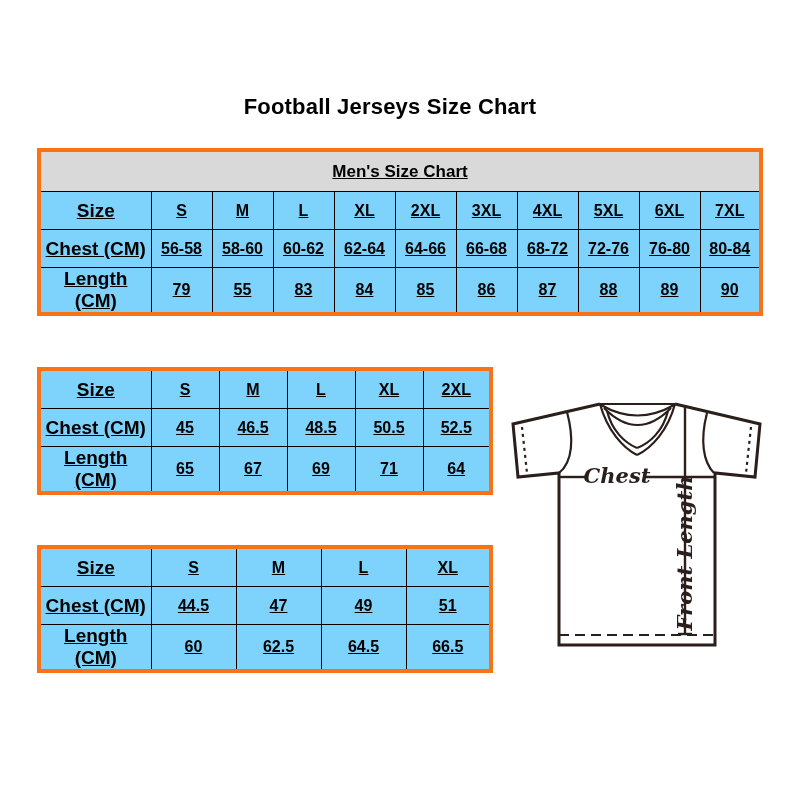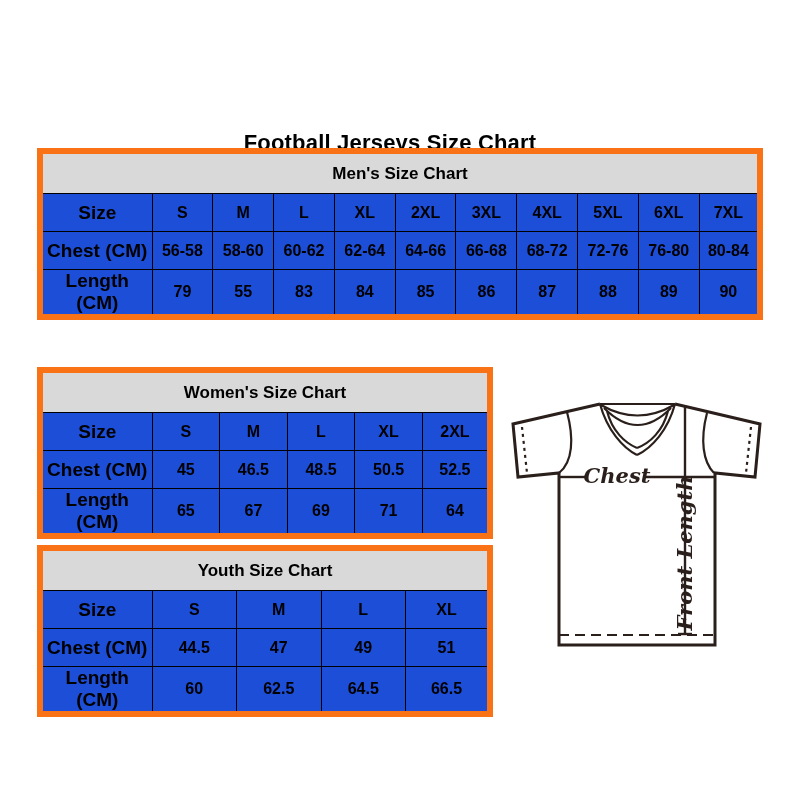--- a/index.html
+++ b/index.html
@@ -3,25 +3,26 @@
 <meta charset="utf-8">
 <style>
   html,body{margin:0;padding:0;}
   body{
     width:800px;height:800px;background:#ffffff;position:relative;
     font-family:"Liberation Sans",sans-serif;color:#000;overflow:hidden;
   }
   .abs{position:absolute;}
   .page-title{
     left:0;top:94px;width:780px;text-align:center;
-    font-size:22px;font-weight:bold;letter-spacing:0.2px;margin-top:36px;
+    font-size:22px;font-weight:bold;letter-spacing:0.2px;
   }
   table.size-table{
-    border-collapse:collapse;table-layout:fixed;background:#1d4ed8;
-    border:6px solid #f97316;
+    border-collapse:collapse;table-layout:fixed;background:#7dd3fc;
+    border:4px solid #f97316;
+    text-decoration:underline;
   }
   table.size-table th,table.size-table td{
     border:1.5px solid #000;text-align:center;vertical-align:middle;
     padding:0;font-weight:bold;color:#000;
   }
   table.size-table th.section{
     background:#d9d9d9;font-size:17px;height:39px;
   }
   table.size-table td{font-size:16px;height:37px;}
   table.size-table td.lbl{font-size:19px;}
@@ -111,23 +112,20 @@
       <colgroup>
         <col style="width:112px">
         <col>
         <col>
         <col>
         <col>
         <col>
       </colgroup>
       <tbody>
         <tr>
-          <th class="section" colspan="6">Women's Size Chart</th>
-        </tr>
-        <tr>
           <td class="lbl">Size</td>
           <td>S</td>
           <td>M</td>
           <td>L</td>
           <td>XL</td>
           <td>2XL</td>
         </tr>
         <tr>
           <td class="lbl">Chest (CM)</td>
           <td>45</td>
@@ -151,23 +149,20 @@
 <div class="abs tbl-youth">
   <table class="size-table">
       <colgroup>
         <col style="width:112px">
         <col>
         <col>
         <col>
         <col>
       </colgroup>
       <tbody>
-        <tr>
-          <th class="section" colspan="5">Youth Size Chart</th>
-        </tr>
         <tr>
           <td class="lbl">Size</td>
           <td>S</td>
           <td>M</td>
           <td>L</td>
           <td>XL</td>
         </tr>
         <tr>
           <td class="lbl">Chest (CM)</td>
           <td>44.5</td>

